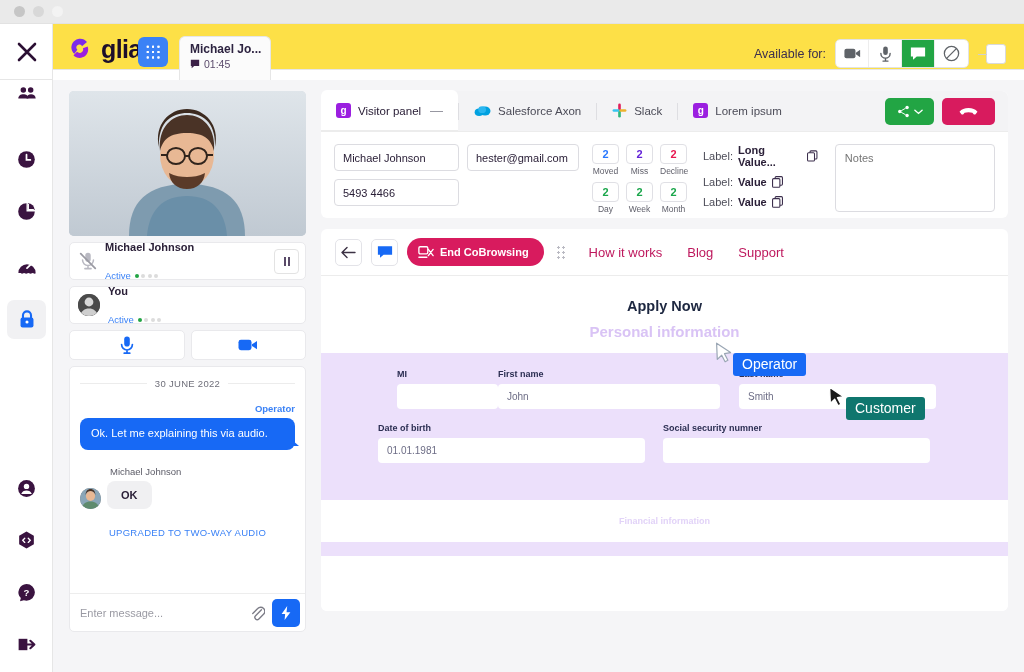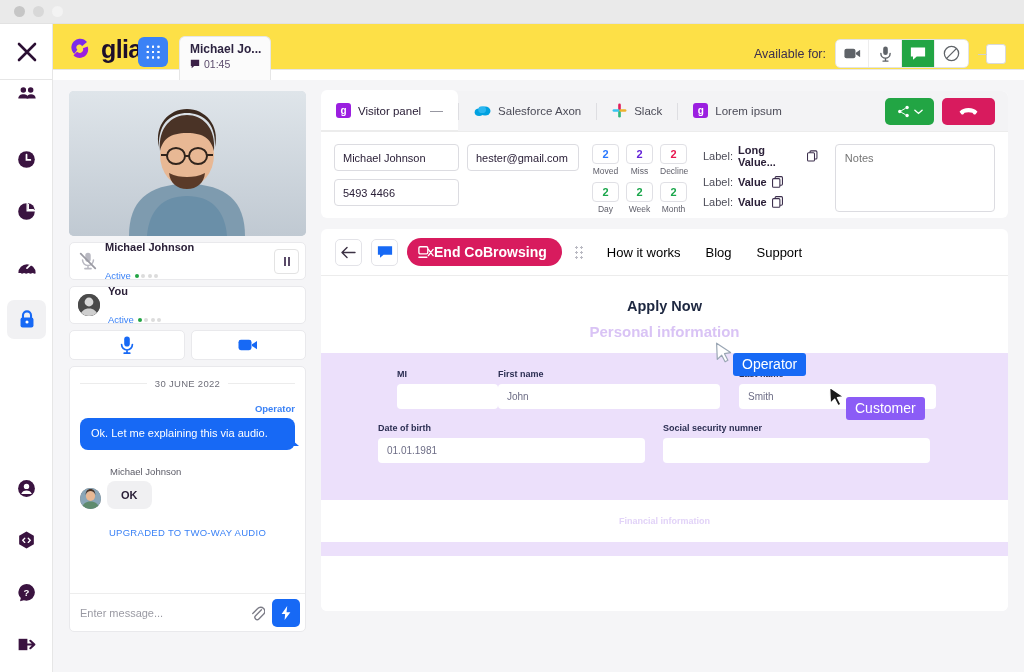--- a/index.html
+++ b/index.html
@@ -264,30 +264,30 @@
   .cbbar {
     height: 47px; border-bottom: 1px solid #ececec; display: flex; align-items: center;
     padding: 0 14px; gap: 9px;
   }
   .sqbtn {
     width: 27px; height: 27px; border: 1px solid #e3e3e8; border-radius: 5px;
     background: #fff; display: flex; align-items: center; justify-content: center; cursor: pointer;
   }
   .endcb {
     height: 28px; background: #d81b5e; border-radius: 14px; color: #fff;
-    font-size: 14px; font-weight: bold; display: flex; align-items: center;
-    gap: 0; padding: 0 15px 0 11px; cursor: pointer;
+    font-size: 11px; font-weight: bold; display: flex; align-items: center;
+    gap: 6px; padding: 0 15px 0 11px; cursor: pointer;
   }
   .dots6 {
     width: 11px; height: 14px; margin-left: 3px;
     background-image: radial-gradient(circle, #b9b9c2 1.1px, transparent 1.2px);
     background-size: 5px 5px; cursor: grab;
   }
   .cbnav { display: flex; gap: 25px; margin-left: 13px; }
-  .cbnav a { font-size: 13px; color: #000000; text-decoration: none; cursor: pointer; }
+  .cbnav a { font-size: 13px; color: #be185d; text-decoration: none; cursor: pointer; }
 
   .cbpage { position: relative; height: 334px; background: #fff; }
   .applynow {
     text-align: center; font-size: 14.5px; font-weight: bold; color: #1d2740;
     padding-top: 22px;
   }
   .pinfo {
     text-align: center; font-size: 15px; font-weight: bold; color: #d9c3f5;
     margin-top: 9px;
   }
@@ -313,21 +313,21 @@
     border-radius: 0 0 6px 6px;
   }
 
   
   .curs { position: absolute; pointer-events: none; }
   .curs .tag {
     position: absolute; font-size: 14px; color: #fff; padding: 3px 9px 4px;
     border-radius: 3px; white-space: nowrap; left: 18px; top: 11px;
   }
   .curs.op .tag { background: #1769f5; }
-  .curs.cu .tag { background: #8b5cf6; }
+  .curs.cu .tag { background: #0f766e; }
 </style>
 </head>
 <body>
 
 <div id="app">
 
   <div class="titlebar">
     <span class="dot d1"></span>
     <span class="dot d2"></span>
     <span class="dot d3"></span>

